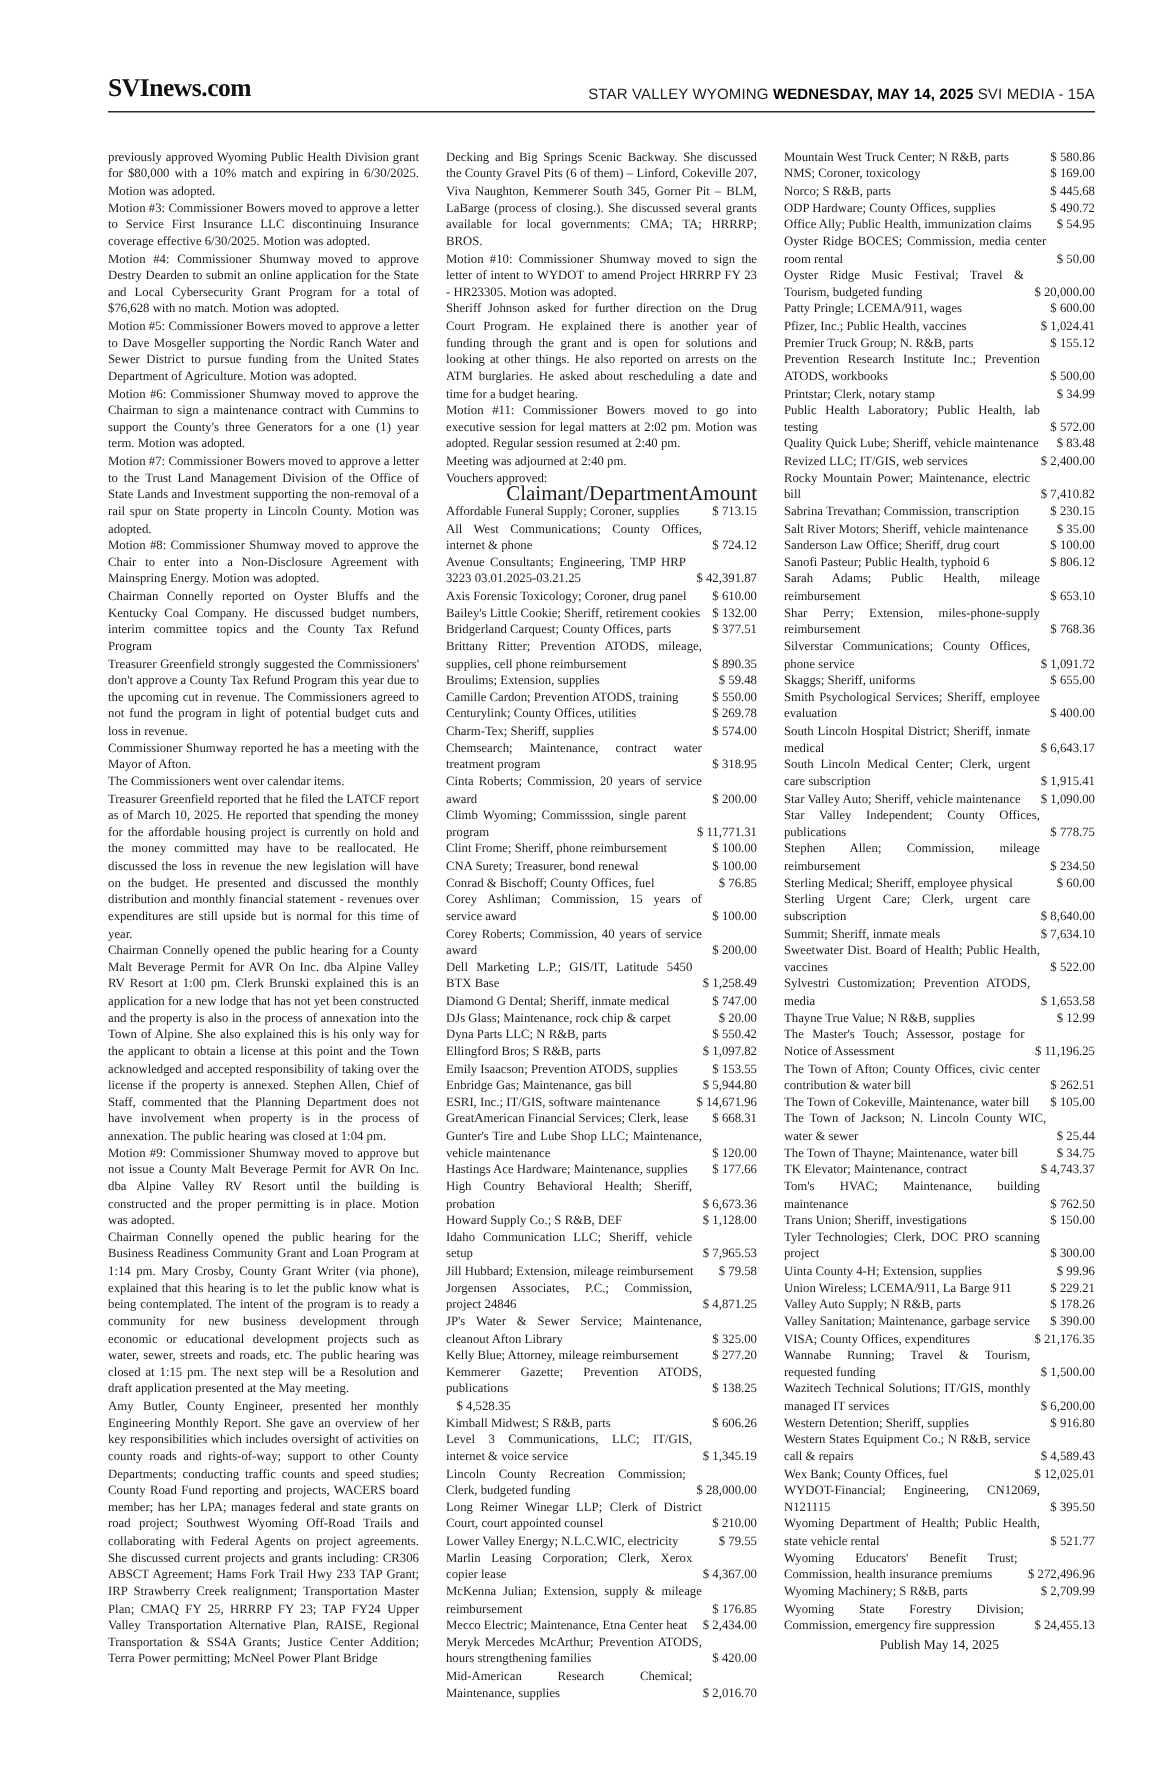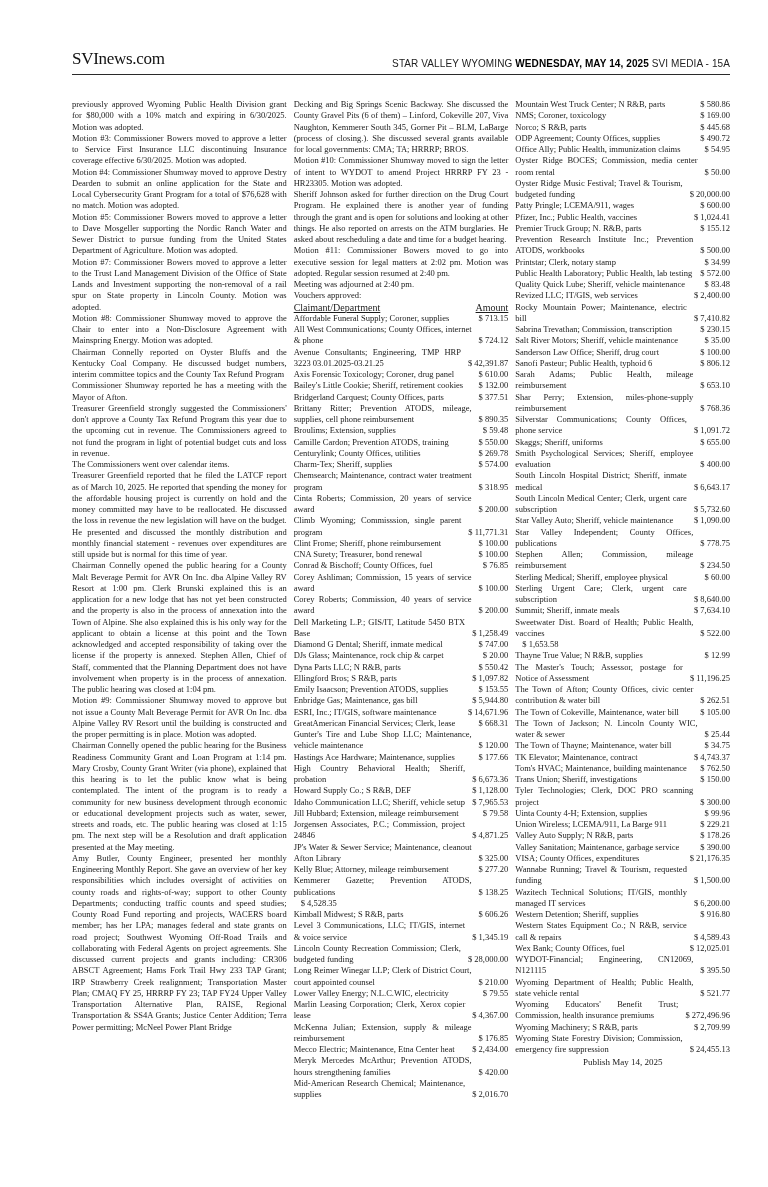--- a/index.html
+++ b/index.html
@@ -6,65 +6,66 @@
   body{
     width:768px;height:1187px;overflow:hidden;position:relative;
     font-family:"Liberation Serif", serif;color:#1b1b1b;
     -webkit-font-smoothing:antialiased;
   }
   .masthead{
     display:flex;justify-content:space-between;align-items:flex-end;
     margin:30px 38px 0 72px;
     border-bottom:1.5px solid #2a2a2a;padding-bottom:5px;
   }
-  .site{font-weight:normal;font-size:17px;letter-spacing:-0.3px;color:#111;}
+  .site{font-weight:bold;font-size:17px;letter-spacing:-0.3px;color:#111;}
   .meta{font-family:"Liberation Sans", sans-serif;font-size:10px;color:#222;letter-spacing:0.1px;margin-top:28px;}
   .meta b{font-weight:bold;color:#000;}
   .content{
-    display:flex;gap:7px;margin:24px 38px 0 72px;
+    display:flex;gap:18px;margin:24px 38px 0 72px;
   }
   .col{flex:1 1 0;min-width:0;}
   .para{
     margin:0;font-size:8.5px;line-height:11.25px;text-align:justify;
     text-justify:inter-word;
   }
   .voucher{
     display:flex;justify-content:space-between;align-items:flex-end;
     font-size:8.5px;line-height:11.25px;
   }
   .vname{flex:1 1 auto;text-align:justify;min-width:0;}
   .vamt{white-space:nowrap;margin-left:7px;text-align:right;}
   .vheader{
-    display:flex;justify-content:space-between;
-    font-size:10px;line-height:11.25px;text-decoration:underline;
+    display:flex;justify-content:flex-end;
+    font-size:14px;line-height:11.25px;
   }
   .publish{
     font-size:9px;line-height:12px;font-weight:normal;text-align:center;margin-top:1px;
   }
 </style>
 </head>
 <body>
 
 <div class="masthead">
   <span class="site">SVInews.com</span>
   <span class="meta"><span>STAR VALLEY WYOMING </span><b>WEDNESDAY, MAY 14, 2025</b><span> SVI MEDIA - 15A</span></span>
 </div>
 
 <div class="content">
   <div class="col">
     <div>
         <p class="para">previously approved Wyoming Public Health Division grant for $80,000 with a 10% match and expiring in 6/30/2025. Motion was adopted.</p>
         <p class="para">Motion #3:  Commissioner Bowers moved to approve a letter to Service First Insurance LLC discontinuing Insurance coverage effective 6/30/2025.  Motion was adopted.</p>
         <p class="para">Motion #4:  Commissioner Shumway moved to approve Destry Dearden to submit an online application for the State and Local Cybersecurity Grant Program for a total of $76,628 with no match.  Motion was adopted.</p>
         <p class="para">Motion #5:  Commissioner Bowers moved to approve a letter to Dave Mosgeller supporting the Nordic Ranch Water and Sewer District to pursue funding from the United States Department of Agriculture.  Motion was adopted.</p>
+        <p class="para">Motion #6:  Commissioner Shumway moved to approve the Chairman to sign a maintenance contract with Cummins to support the County's three Generators for a one (1) year term. Motion was adopted.</p>
         <p class="para">Motion #7:  Commissioner Bowers moved to approve a letter to the Trust Land Management Division of the Office of State Lands and Investment supporting the non-removal of a rail spur on State property in Lincoln County. Motion was adopted.</p>
         <p class="para">Motion #8:  Commissioner Shumway moved to approve the Chair to enter into a Non-Disclosure Agreement with Mainspring Energy.  Motion was adopted.</p>
         <p class="para">Chairman Connelly reported on Oyster Bluffs and the Kentucky Coal Company.  He discussed budget numbers, interim committee topics and the County Tax Refund Program</p>
+        <p class="para">Treasurer Greenfield strongly suggested the Commissioners' don't approve a County Tax Refund Program this year due to the upcoming cut in revenue.  The Commissioners agreed to not fund the program in light of potential budget cuts and loss in revenue.</p>
         <p class="para">Commissioner Shumway reported he has a meeting with the Mayor of Afton.</p>
-        <p class="para">Treasurer Greenfield strongly suggested the Commissioners' don't approve a County Tax Refund Program this year due to the upcoming cut in revenue.  The Commissioners agreed to not fund the program in light of potential budget cuts and loss in revenue.</p>
         <p class="para">The Commissioners went over calendar items.</p>
         <p class="para">Treasurer Greenfield reported that he filed the LATCF report as of March 10, 2025.  He reported that spending the money for the affordable housing project is currently on hold and the money committed may have to be reallocated.  He discussed the loss in revenue the new legislation will have on the budget.  He presented and discussed the monthly distribution and monthly financial statement - revenues over expenditures are still upside but is normal for this time of year.</p>
         <p class="para">Chairman Connelly opened the public hearing for a County Malt Beverage Permit for AVR On Inc. dba Alpine Valley RV Resort at 1:00 pm.  Clerk Brunski explained this is an application for a new lodge that has not yet been constructed and the property is also in the process of annexation into the Town of Alpine.  She also explained this is his only way for the applicant to obtain a license at this point and the Town acknowledged and accepted responsibility of taking over the license if the property is annexed.  Stephen Allen, Chief of Staff, commented that the Planning Department does not have involvement when property is in the process of annexation.  The public hearing was closed at 1:04 pm.</p>
         <p class="para">Motion #9:  Commissioner Shumway moved to approve but not issue a County Malt Beverage Permit for AVR On Inc. dba Alpine Valley RV Resort until the building is constructed and the proper permitting is in place.  Motion was adopted.</p>
         <p class="para">Chairman Connelly opened the public hearing for the Business Readiness Community Grant and Loan Program at 1:14 pm. Mary Crosby, County Grant Writer (via phone), explained that this hearing is to let the public know what is being contemplated.  The intent of the program is to ready a community for new business development through economic or educational development projects such as water, sewer, streets and roads, etc.  The public hearing was closed at 1:15 pm.  The next step will be a Resolution and draft application presented at the May meeting.</p>
         <p class="para">Amy Butler, County Engineer, presented her monthly Engineering Monthly Report.  She gave an overview of her key responsibilities which includes oversight of activities on county roads and rights-of-way; support to other County Departments; conducting traffic counts and speed studies; County Road Fund reporting and projects, WACERS board member; has her LPA; manages federal and state grants on road project; Southwest Wyoming Off-Road Trails and collaborating with Federal Agents on project agreements. She discussed current projects and grants including: CR306 ABSCT Agreement; Hams Fork Trail Hwy 233 TAP Grant; IRP Strawberry Creek realignment; Transportation Master Plan; CMAQ FY 25, HRRRP FY 23; TAP FY24 Upper Valley Transportation Alternative Plan, RAISE, Regional Transportation &amp; SS4A Grants; Justice Center Addition; Terra Power permitting; McNeel Power Plant Bridge</p>
       </div>
   </div>
   <div class="col">
     <div>
@@ -285,21 +286,21 @@
         </div>
         <div class="voucher">
           <span class="vname">NMS; Coroner, toxicology</span>
           <span class="vamt">$ 169.00</span>
         </div>
         <div class="voucher">
           <span class="vname">Norco; S R&amp;B, parts</span>
           <span class="vamt">$ 445.68</span>
         </div>
         <div class="voucher">
-          <span class="vname">ODP Agreement; County Offices, supplies</span>
+          <span class="vname">ODP Hardware; County Offices, supplies</span>
           <span class="vamt">$ 490.72</span>
         </div>
         <div class="voucher">
           <span class="vname">Office Ally; Public Health, immunization claims</span>
           <span class="vamt">$ 54.95</span>
         </div>
         <div class="voucher">
           <span class="vname">Oyster Ridge BOCES; Commission, media center room rental</span>
           <span class="vamt">$ 50.00</span>
         </div>
@@ -378,21 +379,21 @@
         <div class="voucher">
           <span class="vname">Smith Psychological Services; Sheriff, employee evaluation</span>
           <span class="vamt">$ 400.00</span>
         </div>
         <div class="voucher">
           <span class="vname">South Lincoln Hospital District; Sheriff, inmate medical</span>
           <span class="vamt">$ 6,643.17</span>
         </div>
         <div class="voucher">
           <span class="vname">South Lincoln Medical Center; Clerk, urgent care subscription</span>
-          <span class="vamt">$ 5,732.60</span>
+          <span class="vamt">$ 1,915.41</span>
         </div>
         <div class="voucher">
           <span class="vname">Star Valley Auto; Sheriff, vehicle maintenance</span>
           <span class="vamt">$ 1,090.00</span>
         </div>
         <div class="voucher">
           <span class="vname">Star Valley Independent; County Offices, publications</span>
           <span class="vamt">$ 778.75</span>
         </div>
         <div class="voucher">
@@ -409,20 +410,21 @@
         </div>
         <div class="voucher">
           <span class="vname">Summit; Sheriff, inmate meals</span>
           <span class="vamt">$ 7,634.10</span>
         </div>
         <div class="voucher">
           <span class="vname">Sweetwater Dist. Board of Health; Public Health, vaccines</span>
           <span class="vamt">$ 522.00</span>
         </div>
         <div class="voucher">
+          <span class="vname">Sylvestri Customization; Prevention ATODS, media</span>
           <span class="vamt">$ 1,653.58</span>
         </div>
         <div class="voucher">
           <span class="vname">Thayne True Value; N R&amp;B, supplies</span>
           <span class="vamt">$ 12.99</span>
         </div>
         <div class="voucher">
           <span class="vname">The Master's Touch; Assessor, postage for Notice of Assessment</span>
           <span class="vamt">$ 11,196.25</span>
         </div>

